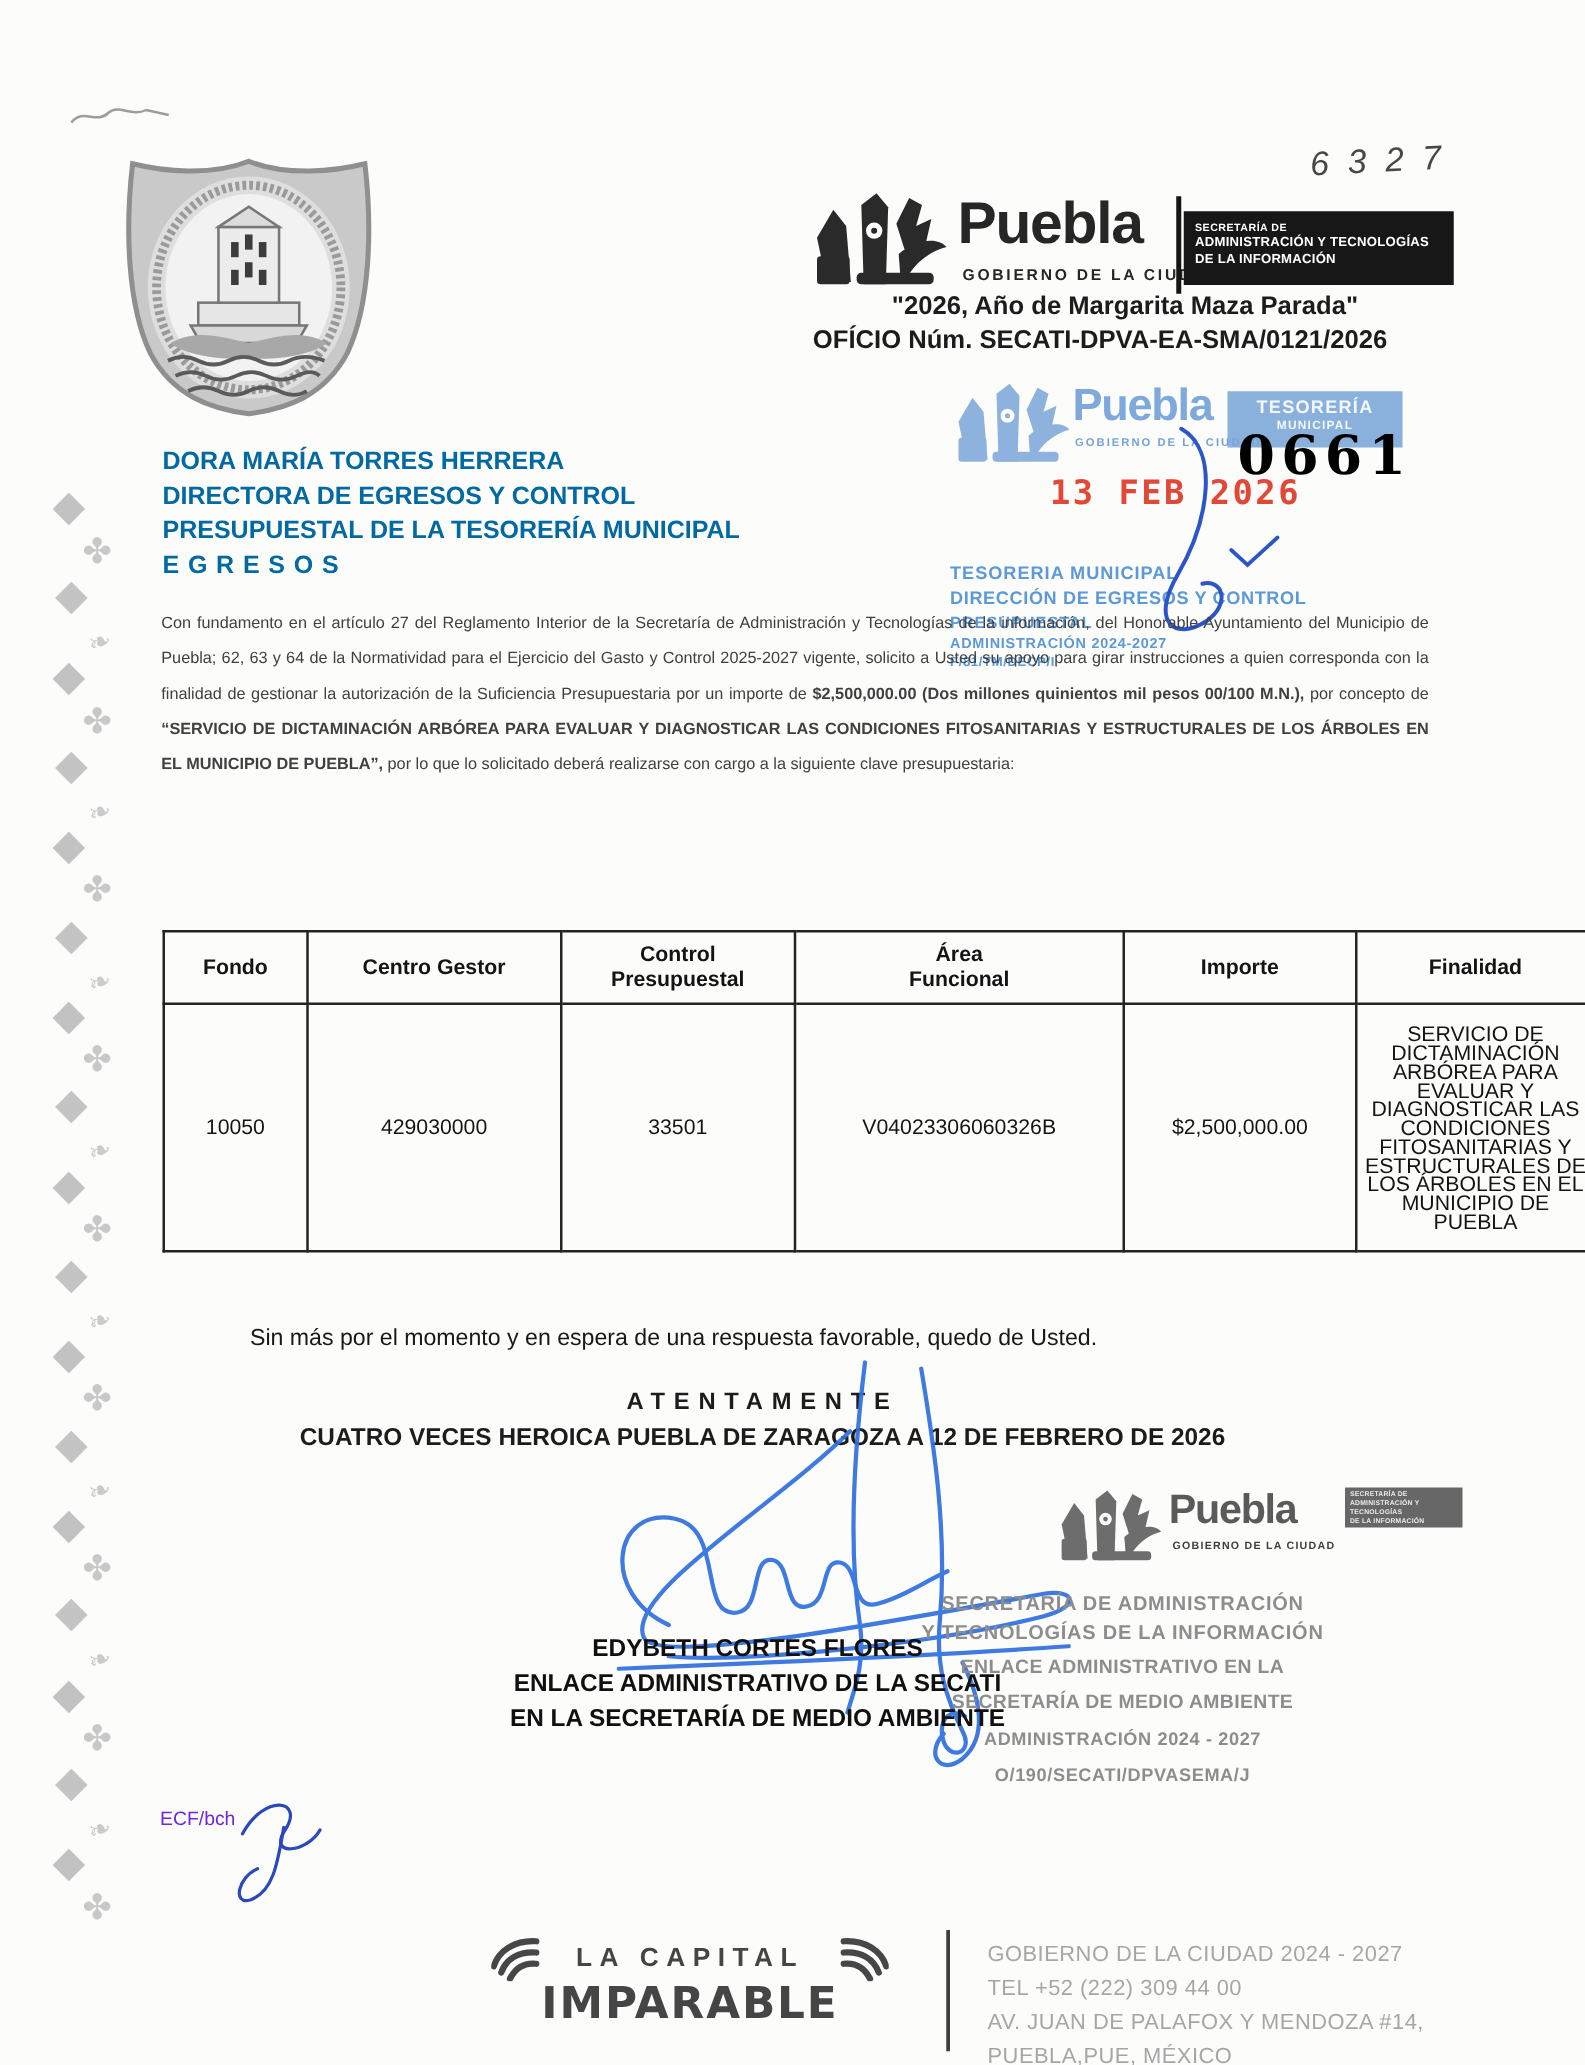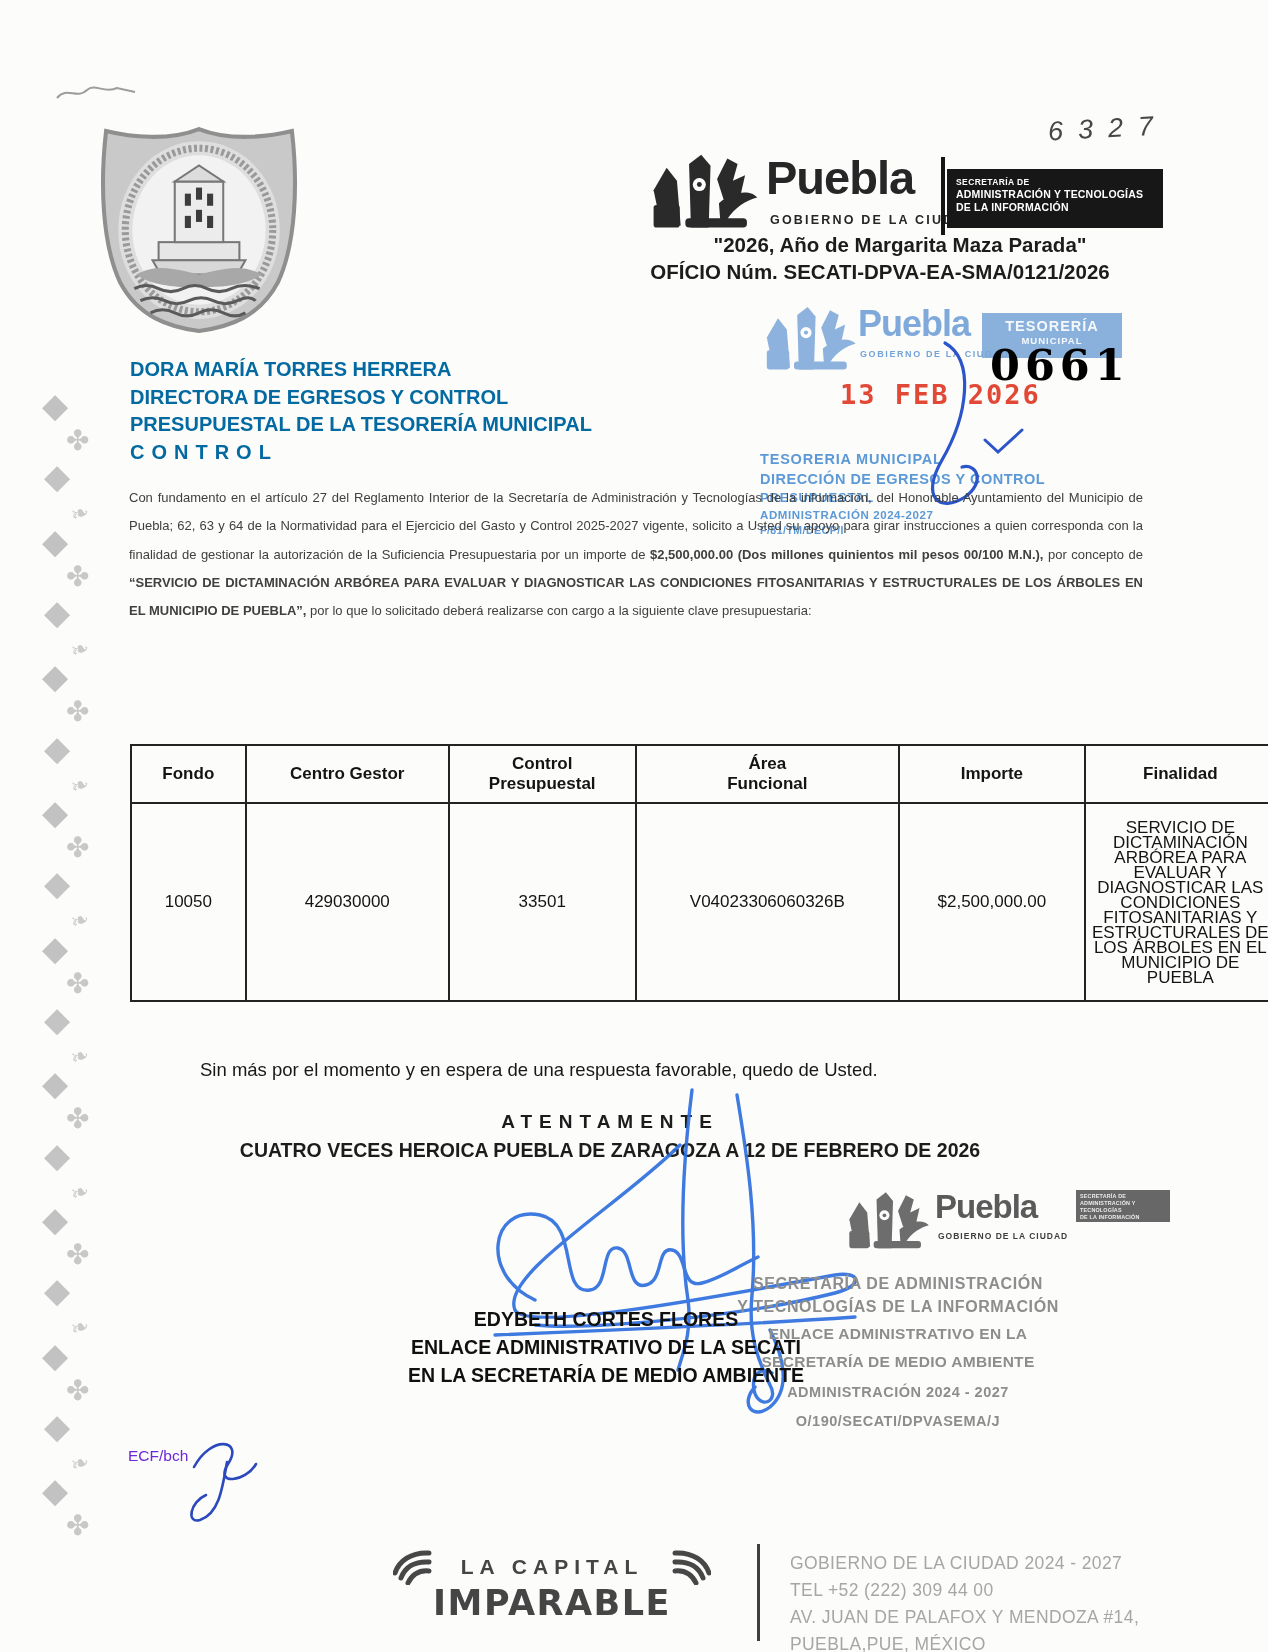--- a/index.html
+++ b/index.html
@@ -181,21 +181,21 @@
 
   <svg class="abs" style="left:890px;top:335px" width="140" height="180" viewBox="0 0 140 180">
     <path d="M55 8 C85 25 78 80 52 125 C30 163 50 178 75 162 C95 148 88 128 72 132" fill="none" stroke="#2b55c8" stroke-width="3.2" stroke-linecap="round"></path>
     <path d="M95 105 L108 117 L132 95" fill="none" stroke="#2b55c8" stroke-width="3" stroke-linecap="round"></path>
   </svg>
 
   <div class="abs addressee">
     <div>DORA MARÍA TORRES HERRERA</div>
     <div>DIRECTORA DE EGRESOS Y CONTROL</div>
     <div>PRESUPUESTAL DE LA TESORERÍA MUNICIPAL</div>
-    <div class="spaced">CONTROL</div>
+    <div class="spaced">EGRESOS</div>
   </div>
 
   <p class="abs body-par"><span>Con fundamento en el artículo 27 del Reglamento Interior de la Secretaría de Administración y Tecnologías de la información, del Honorable Ayuntamiento del Municipio de Puebla; 62, 63 y 64 de la Normatividad para el Ejercicio del Gasto y Control 2025-2027 vigente, solicito a Usted su apoyo para girar instrucciones a quien corresponda con la finalidad de gestionar la autorización de la Suficiencia Presupuestaria por un importe de </span><b>$2,500,000.00 (Dos millones quinientos mil pesos 00/100 M.N.),</b><span> por concepto de </span><b>“SERVICIO DE DICTAMINACIÓN ARBÓREA PARA EVALUAR Y DIAGNOSTICAR LAS CONDICIONES FITOSANITARIAS Y ESTRUCTURALES DE LOS ÁRBOLES EN EL MUNICIPIO DE PUEBLA”,</b><span> por lo que lo solicitado deberá realizarse con cargo a la siguiente clave presupuestaria:</span></p>
 
   <table class="abs budget-table">
     <colgroup>
       <col style="width:97px">
         <col style="width:172px">
         <col style="width:158px">
       <col style="width:223px">

